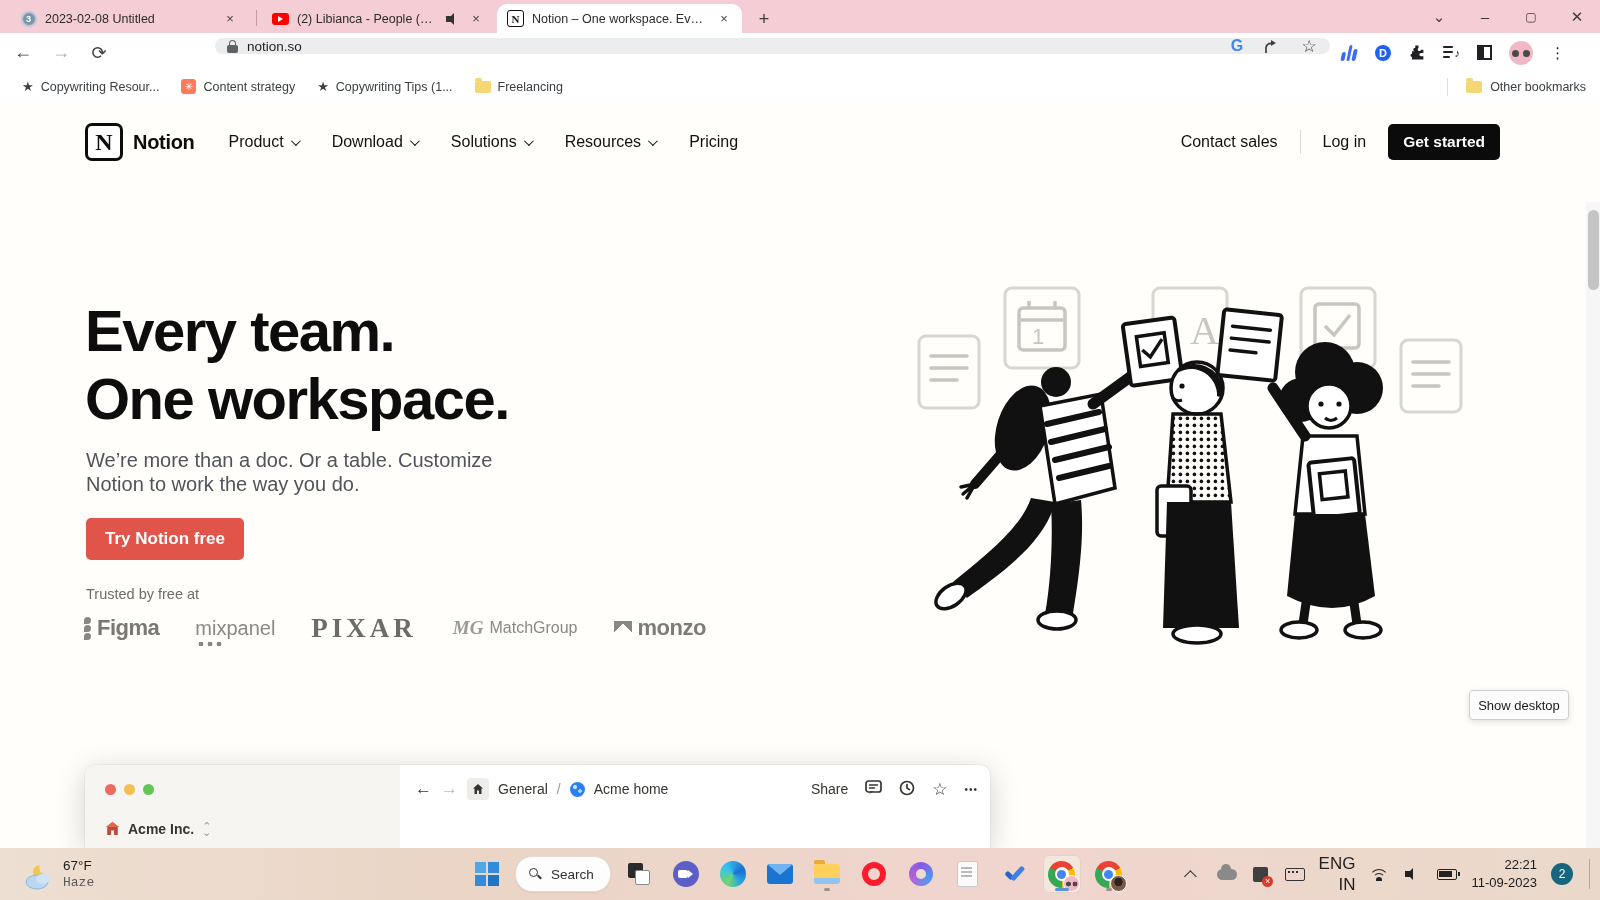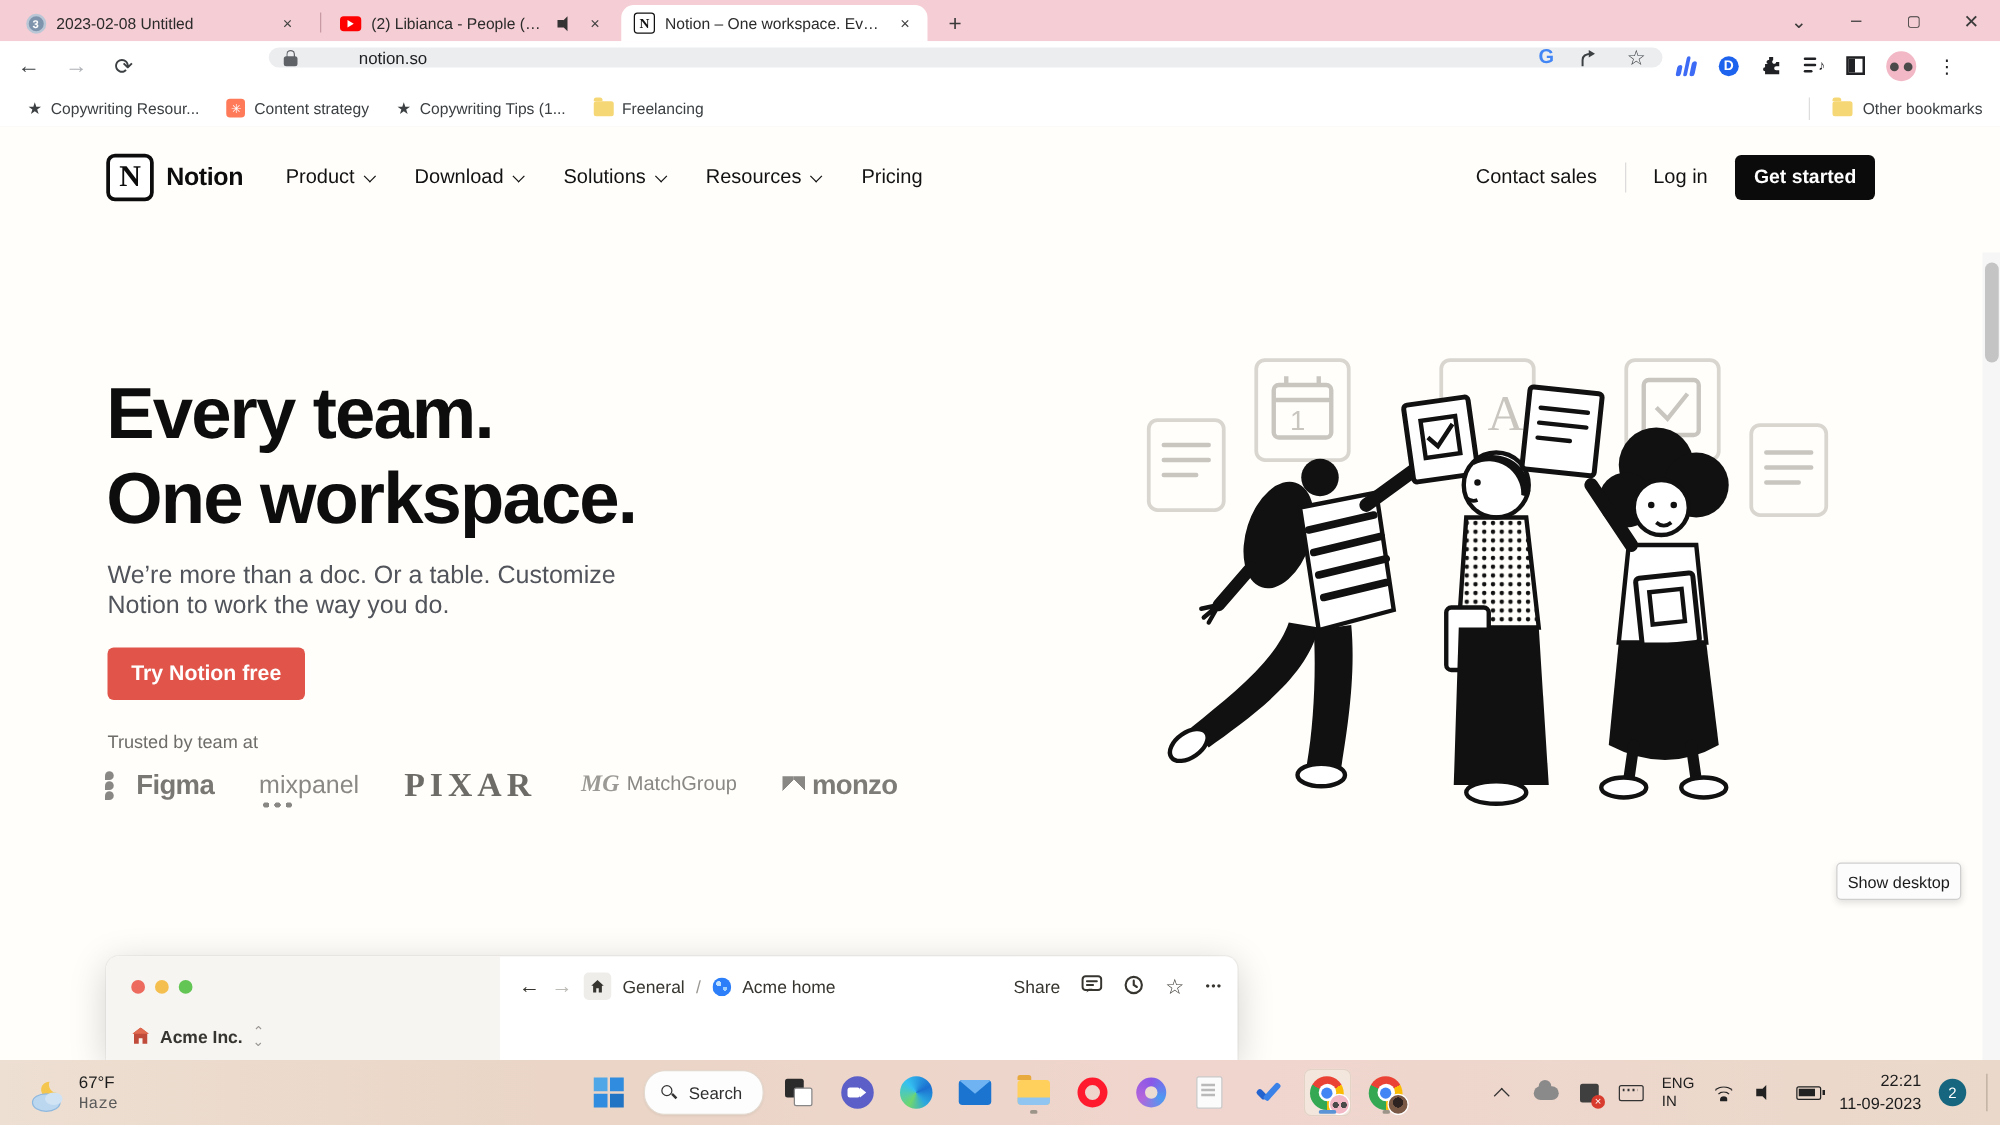--- a/index.html
+++ b/index.html
@@ -25,21 +25,21 @@
   .spk:before{content:"";position:absolute;left:0;top:3px;width:5px;height:6px;background:#333;}
   .spk:after{content:"";position:absolute;left:2px;top:0;border-right:6px solid #333;border-top:6px solid transparent;border-bottom:6px solid transparent;}
   .newtab{position:absolute;left:752px;top:7px;width:24px;height:24px;font-size:18px;color:#3a3a3a;
     display:flex;align-items:center;justify-content:center;}
   .winctl{position:absolute;top:0;height:33px;width:46px;display:flex;align-items:center;justify-content:center;color:#3b3b3b;font-size:15px;}
   
   .toolbar{position:absolute;left:0;top:33px;width:1600px;height:39px;background:#fff;display:flex;align-items:center;}
   .navbtn{width:30px;height:30px;display:flex;align-items:center;justify-content:center;font-size:18px;color:#3c4043;margin-left:8px;}
   .navbtn.dis{color:#AEB1B6;}
   .omnibox{position:absolute;left:215px;top:5px;width:1115px;height:16px;background:#ECEDEF;border-radius:15px;
-    display:flex;align-items:center;padding:0 12px;box-sizing:border-box;font-size:13.5px;color:#202124;gap:40px;}
+    display:flex;align-items:center;padding:0 12px;box-sizing:border-box;font-size:13.5px;color:#202124;}
   .lock{width:11px;height:13px;position:relative;margin-right:9px;flex:none;}
   .lock:before{content:"";position:absolute;left:0;top:5px;width:11px;height:8px;background:#5f6368;border-radius:2px;}
   .lock:after{content:"";position:absolute;left:2px;top:0;width:7px;height:7px;border:1.6px solid #5f6368;border-radius:4px 4px 0 0;border-bottom:none;box-sizing:border-box;}
   .omni-right{margin-left:auto;display:flex;align-items:center;gap:18px;}
   .extrow{position:absolute;left:1340px;top:5px;display:flex;align-items:center;gap:17px;height:29px;}
   .icon16{width:18px;height:18px;display:flex;align-items:center;justify-content:center;}
   .wavebars{display:flex;gap:2px;align-items:flex-end;height:16px;transform:skewX(-12deg);}
   .wavebars i{width:3.5px;background:#3D6BF5;border-radius:2px;display:block;}
   .ddev{width:16px;height:16px;border-radius:50%;background:#1D63ED;color:#fff;font-weight:bold;font-size:11px;display:flex;align-items:center;justify-content:center;}
   .readmode{width:15px;height:15px;border:2px solid #202124;box-sizing:border-box;position:relative;}
@@ -71,21 +71,21 @@
   .chv{width:6px;height:6px;border-right:1.7px solid #121212;border-bottom:1.7px solid #121212;transform:rotate(45deg) translateY(-2px);display:inline-block;}
   .nav-right{margin-left:auto;display:flex;align-items:center;gap:22px;font-size:16px;color:#121212;}
   .vdiv{width:1px;height:24px;background:#DCDCDC;}
   .getstarted{background:#0b0b0b;color:#fff;font-weight:bold;font-size:15.5px;padding:9px 15px;border-radius:5px;}
   .hero-h{position:absolute;left:85px;top:196px;font-size:58px;line-height:1.17;font-weight:bold;color:#0d0d0d;letter-spacing:-1.5px;}
   .hero-sub{position:absolute;left:86px;top:347px;font-size:20px;line-height:1.22;color:#51545B;}
   .cta{position:absolute;left:86px;top:417px;background:#E0544A;color:#fff;font-weight:bold;font-size:17px;
     padding:11px 19px;border-radius:5px;}
   .trustlabel{position:absolute;left:86px;top:485px;font-size:14.5px;color:#6E6D69;}
   .logos{position:absolute;left:84px;top:505px;width:600px;height:44px;display:flex;align-items:center;gap:36px;color:#87857F;}
-  .lg-figma{display:flex;align-items:center;gap:18px;font-size:22px;font-weight:bold;letter-spacing:-.5px;color:#7a7873;}
+  .lg-figma{display:flex;align-items:center;gap:6px;font-size:22px;font-weight:bold;letter-spacing:-.5px;color:#7a7873;}
   .figshape{display:flex;flex-direction:column;gap:1px;}
   .figshape i{width:7px;height:7px;background:#8A8884;border-radius:50% 50% 50% 0;display:block;}
   .lg-mix{font-size:20px;color:#8A8884;position:relative;}
   .lg-mix:after{content:"";position:absolute;left:3px;bottom:-6px;width:24px;height:4px;
     background:radial-gradient(circle 2.5px at 3px 2px,#8A8884 2.4px,transparent 2.6px),
                radial-gradient(circle 2.5px at 12px 2px,#8A8884 2.4px,transparent 2.6px),
                radial-gradient(circle 2.5px at 21px 2px,#8A8884 2.4px,transparent 2.6px);}
   .lg-pixar{font-family:"Liberation Serif",serif;font-size:27px;letter-spacing:4px;color:#6E6C67;font-weight:bold;}
   .lg-match{display:flex;align-items:center;gap:6px;font-size:16px;color:#8A8884;}
   .mgmark{font-family:"Liberation Serif",serif;font-style:italic;font-weight:bold;font-size:19px;color:#9C9A94;}
@@ -165,21 +165,21 @@
   .tb-right{position:absolute;right:10px;display:flex;align-items:center;gap:14px;height:52px;color:#2a2a2a;}
   .trayic{display:flex;align-items:center;justify-content:center;width:20px;height:20px;position:relative;}
   .chevup{width:8px;height:8px;border-left:1.8px solid #333;border-top:1.8px solid #333;transform:rotate(45deg) translateY(3px);}
   .cloud{width:20px;height:11px;background:#8a8a8a;border-radius:8px;position:relative;}
   .cloud:before{content:"";position:absolute;left:4px;top:-5px;width:10px;height:10px;background:#8a8a8a;border-radius:50%;}
   .syncerr{width:15px;height:15px;background:#3f3f3f;border-radius:2px;position:relative;}
   .syncerr:after{content:"×";position:absolute;right:-5px;bottom:-5px;width:11px;height:11px;background:#D83B2D;color:#fff;border-radius:50%;font-size:9px;line-height:11px;text-align:center;}
   .kbd{width:20px;height:13px;border:1.6px solid #333;border-radius:2px;position:relative;box-sizing:border-box;}
   .kbd:after{content:"";position:absolute;left:2px;top:2px;width:12px;height:2px;
      background:linear-gradient(90deg,#333 2px,transparent 2px);background-size:4px 2px;}
-  .lang{font-size:12px;line-height:1.25;text-align:left;color:#1e1e1e;}
+  .lang{font-size:17px;line-height:1.25;text-align:right;color:#1e1e1e;}
   .wifi{width:18px;height:14px;position:relative;overflow:hidden;}
   .wifi i{position:absolute;border:1.8px solid transparent;border-top-color:#222;border-radius:50%;left:50%;transform:translateX(-50%);}
   .spkr{width:16px;height:14px;position:relative;}
   .spkr:before{content:"";position:absolute;left:0;top:4px;width:5px;height:6px;background:#222;}
   .spkr:after{content:"";position:absolute;left:2px;top:1px;border-right:6px solid #222;border-top:6px solid transparent;border-bottom:6px solid transparent;}
   .batt{width:21px;height:11px;border:1.6px solid #222;border-radius:2px;position:relative;box-sizing:border-box;}
   .batt:before{content:"";position:absolute;right:-4px;top:2px;width:2px;height:4px;background:#222;}
   .batt:after{content:"";position:absolute;left:1px;top:1px;width:13px;height:6px;background:#222;}
   .clockblk{text-align:right;font-size:13px;color:#1b1b1b;line-height:1.35;}
   .badge2{width:22px;height:22px;border-radius:50%;background:#15667E;color:#fff;font-size:12px;display:flex;align-items:center;justify-content:center;}
@@ -327,21 +327,21 @@
     <div class="hero-h">
       <div>Every team.</div>
       <div>One workspace.</div>
     </div>
     <div class="hero-sub">
       <div>We’re more than a doc. Or a table. Customize</div>
       <div>Notion to work the way you do.</div>
     </div>
     <div class="cta">Try Notion free</div>
 
-    <div class="trustlabel">Trusted by team at</div>
+    <div class="trustlabel">Trusted by free at</div>
     <div class="logos">
       <span class="lg-figma">
         <span class="figshape">
             <i></i>
             <i></i>
             <i></i>
           </span>
         <span>Figma</span>
       </span>
       <span class="lg-mix">mixpanel</span>

